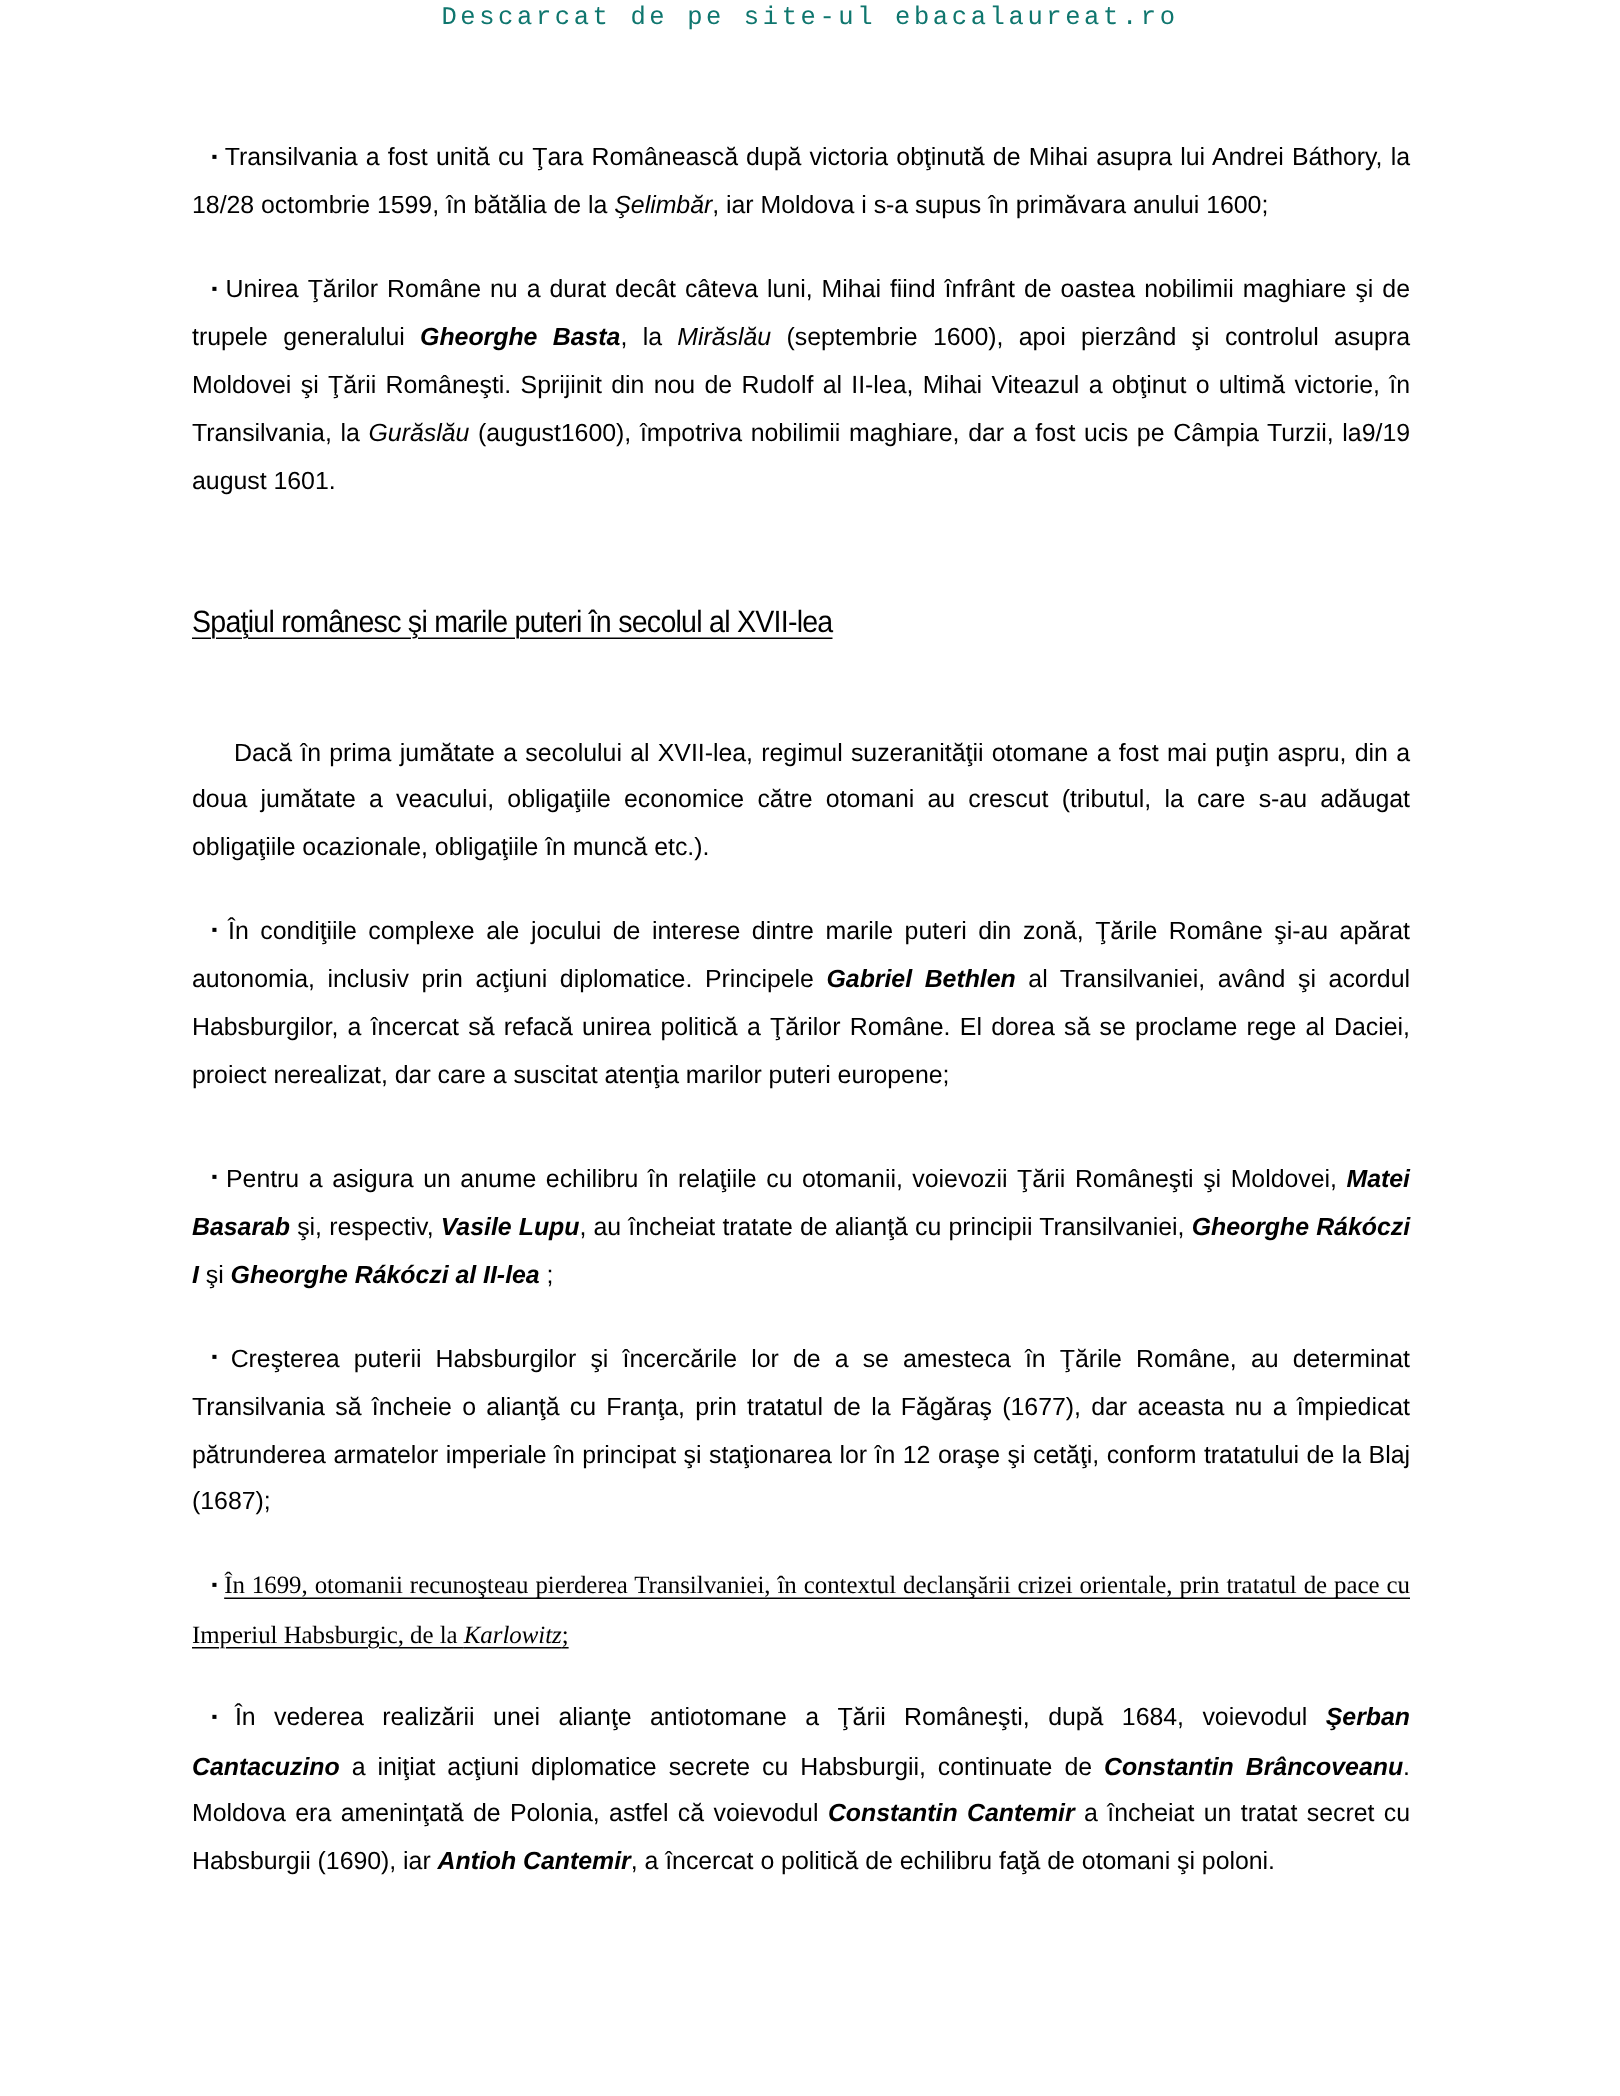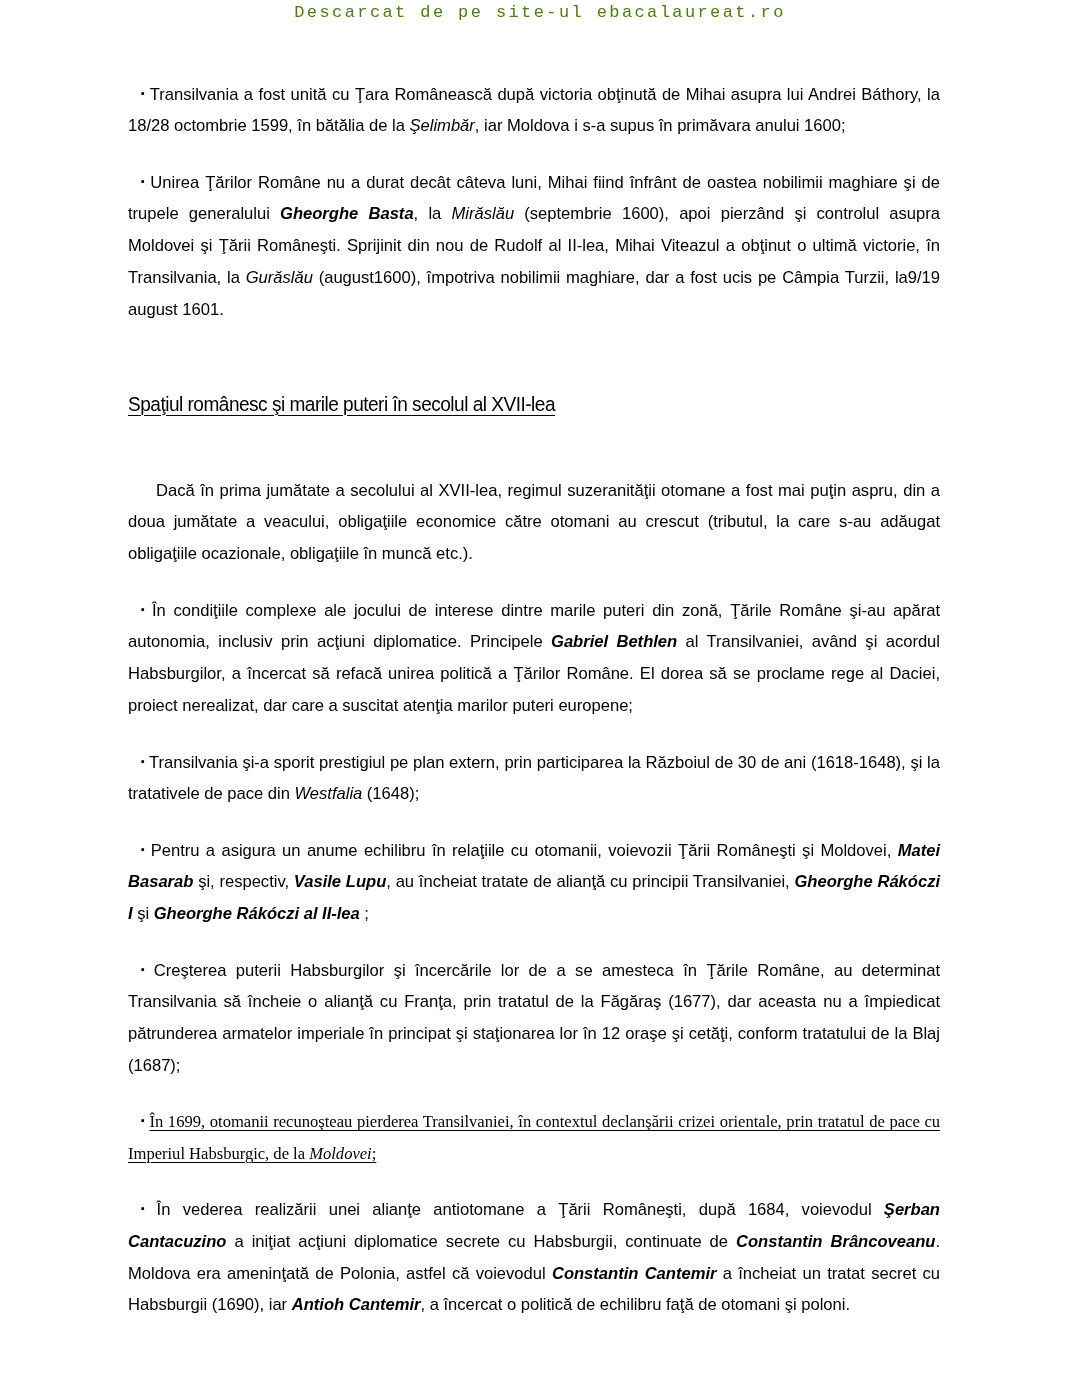--- a/index.html
+++ b/index.html
@@ -21,31 +21,31 @@
   
   #watermark {
     position: absolute;
     top: 3px;
     left: 0;
     width: 1080px;
     text-align: center;
     font-family: "Liberation Mono", "DejaVu Sans Mono", monospace;
     font-size: 17px;
     letter-spacing: 2.4px;
-    color: #4d7c0f;
+    color: #0f766e;
     white-space: nowrap;
     user-select: none;
     pointer-events: none;
     z-index: 3;
   }
 
   
   #page {
     position: absolute;
-    top: 0;
+    top: 11px;
     left: 0;
     width: 1080px;
     height: 1363px;
     z-index: 1;
   }
 
   #content {
     position: absolute;
     left: 128px;
     top: 78px;
@@ -121,32 +121,31 @@
     <div class="gap-after-heading"></div>
 
     <p class="para indent">Dacă în prima jumătate a secolului al XVII-lea, regimul suzeranităţii otomane a fost mai puţin aspru, din a doua jumătate a veacului, obligaţiile economice către otomani au crescut (tributul, la care s-au adăugat obligaţiile ocazionale, obligaţiile în muncă etc.).</p>
 
     <div class="gap-sm"></div>
 
     <p class="para bullet"><span class="mk">▪</span><span>În condiţiile complexe ale jocului de interese dintre marile puteri din zonă, Ţările Române şi-au apărat autonomia, inclusiv prin acţiuni diplomatice. Principele </span><b>Gabriel Bethlen</b><span> al Transilvaniei, având şi acordul Habsburgilor, a încercat să refacă unirea politică a Ţărilor Române. El dorea să se proclame rege al Daciei, proiect nerealizat, dar care a suscitat atenţia marilor puteri europene;</span></p>
 
     <div class="gap-sm"></div>
 
-    <p class="para bullet"><span class="mk">▪</span><span>Transilvania şi-a sporit prestigiul pe plan extern, prin participarea la Războiul de 30 de ani (1618-1648), şi la tratativele de pace din </span><i>Westfalia</i><span> (1648);</span></p>
 
     <div class="gap-sm"></div>
 
     <p class="para bullet"><span class="mk">▪</span><span>Pentru a asigura un anume echilibru în relaţiile cu otomanii, voievozii Ţării Româneşti şi Moldovei, </span><b>Matei Basarab</b><span> şi, respectiv, </span><b>Vasile Lupu</b><span>, au încheiat tratate de alianţă cu principii Transilvaniei, </span><b>Gheorghe Rákóczi I</b><span> şi </span><b>Gheorghe Rákóczi al II-lea</b><span> ;</span></p>
 
     <div class="gap-sm"></div>
 
     <p class="para bullet"><span class="mk">▪</span><span>Creşterea puterii Habsburgilor şi încercările lor de a se amesteca în Ţările Române, au determinat Transilvania să încheie o alianţă cu Franţa, prin tratatul de la Făgăraş (1677), dar aceasta nu a împiedicat pătrunderea armatelor imperiale în principat şi staţionarea lor în 12 oraşe şi cetăţi, conform tratatului de la Blaj (1687);</span></p>
 
     <div class="gap-sm"></div>
 
-    <p class="para bullet"><span class="mk">▪</span><span class="u-block">În 1699, otomanii recunoşteau pierderea Transilvaniei, în contextul declanşării crizei orientale, prin tratatul de pace cu Imperiul Habsburgic, de la </span><i class="u-block">Moldovei</i><span class="u-block">;</span></p>
+    <p class="para bullet"><span class="mk">▪</span><span class="u-block">În 1699, otomanii recunoşteau pierderea Transilvaniei, în contextul declanşării crizei orientale, prin tratatul de pace cu Imperiul Habsburgic, de la </span><i class="u-block">Karlowitz</i><span class="u-block">;</span></p>
 
     <div class="gap-sm"></div>
 
     <p class="para bullet"><span class="mk">▪</span><span>În vederea realizării unei alianţe antiotomane a Ţării Româneşti, după 1684, voievodul </span><b>Şerban Cantacuzino</b><span> a iniţiat acţiuni diplomatice secrete cu Habsburgii, continuate de </span><b>Constantin Brâncoveanu</b><span>. Moldova era ameninţată de Polonia, astfel că voievodul </span><b>Constantin Cantemir</b><span> a încheiat un tratat secret cu Habsburgii (1690), iar </span><b>Antioh Cantemir</b><span>, a încercat o politică de echilibru faţă de otomani şi poloni.</span></p>
 
   </div>
 </div>
 
 </body></html>

